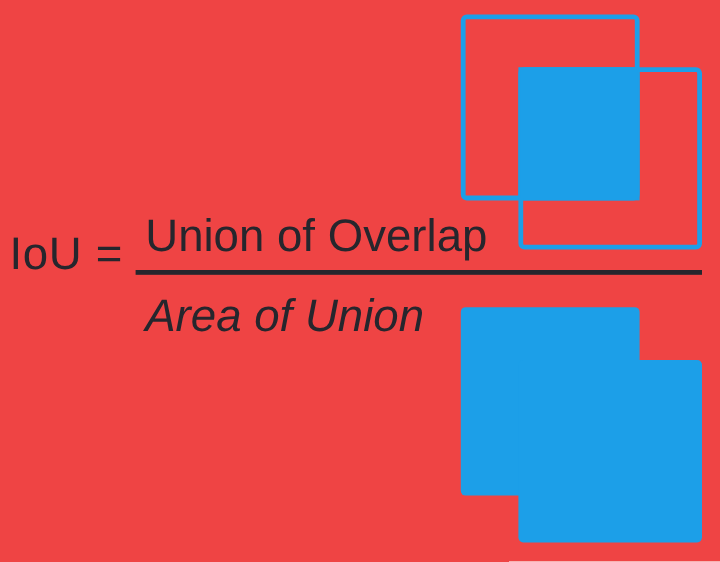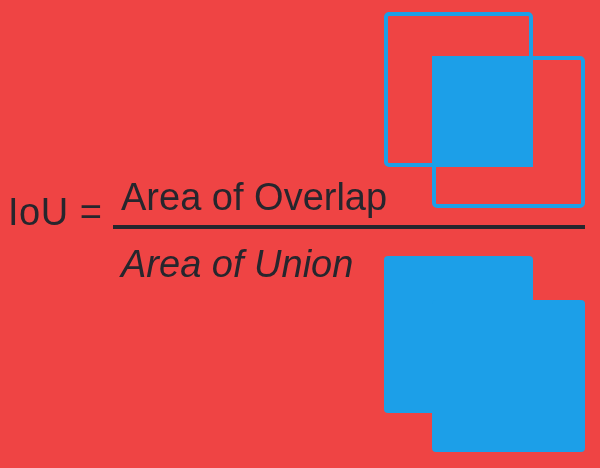--- a/index.html
+++ b/index.html
@@ -80,21 +80,21 @@
   svg { display: block; }
 </style>
 </head>
 <body>
 
 <div id="canvas">
 
   <div>
     <div class="formula-lhs">IoU =</div>
 
-    <div class="numerator">Area of Overlap</div>
+    <div class="numerator">Union of Overlap</div>
 
     <div class="fraction-bar"></div>
 
     <div class="denominator">Area of Union</div>
   </div>
 
   <div class="diagram" id="intersection-diagram">
     <svg width="230" height="220" viewBox="0 0 230 220">
 
       <rect x="62" y="56" width="101" height="111" fill="#1C9FE8"></rect>

